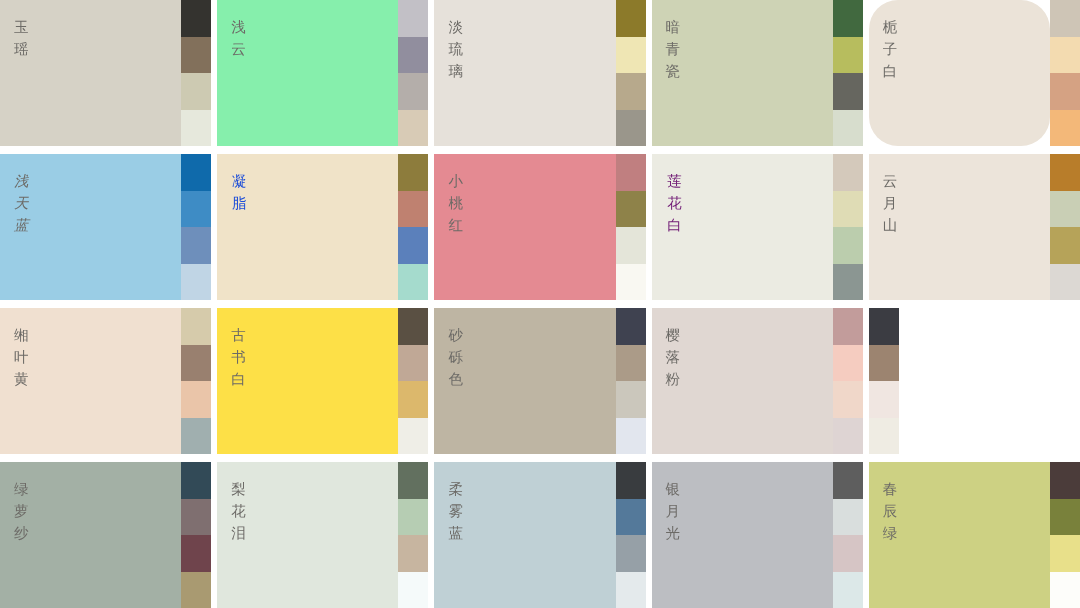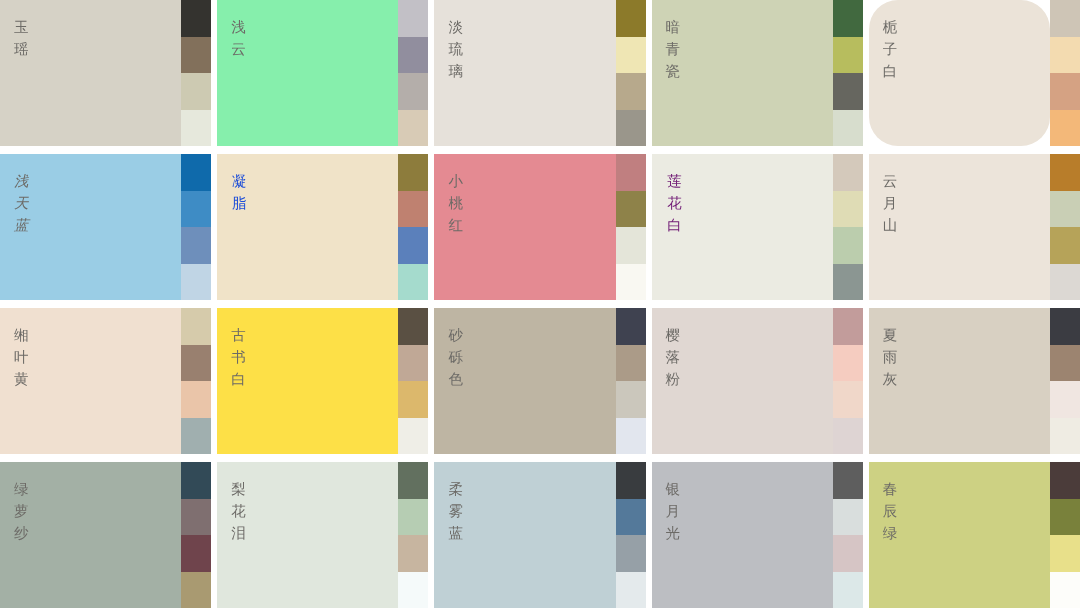--- a/index.html
+++ b/index.html
@@ -215,23 +215,20 @@
         <div class="card-name" style="color: rgb(108, 106, 102);">樱落粉</div>
       </div>
       <div class="card-swatches">
         <div class="swatch" style="background-color: rgb(194, 156, 155);"></div>
         <div class="swatch" style="background-color: rgb(245, 204, 192);"></div>
         <div class="swatch" style="background-color: rgb(240, 215, 201);"></div>
         <div class="swatch" style="background-color: rgb(222, 212, 211);"></div>
       </div>
     </div>
     <div class="palette-card">
-      <div class="card-main" style="background-image: ; background-position-x: ; background-position-y: ; background-size: ; background-repeat: ; background-attachment: ; background-origin: ; background-clip: ; background-color: rgb(216, 208, 194);">
-        <div class="card-name" style="color: rgb(108, 106, 102);">夏雨灰</div>
-      </div>
       <div class="card-swatches">
         <div class="swatch" style="background-color: rgb(59, 60, 66);"></div>
         <div class="swatch" style="background-color: rgb(156, 132, 112);"></div>
         <div class="swatch" style="background-color: rgb(240, 230, 225);"></div>
         <div class="swatch" style="background-color: rgb(239, 236, 227);"></div>
       </div>
     </div>
     <div class="palette-card">
       <div class="card-main" style="background-image: ; background-position-x: ; background-position-y: ; background-size: ; background-repeat: ; background-attachment: ; background-origin: ; background-clip: ; background-color: rgb(163, 176, 165);">
         <div class="card-name" style="color: rgb(108, 106, 102);">绿萝纱</div>

